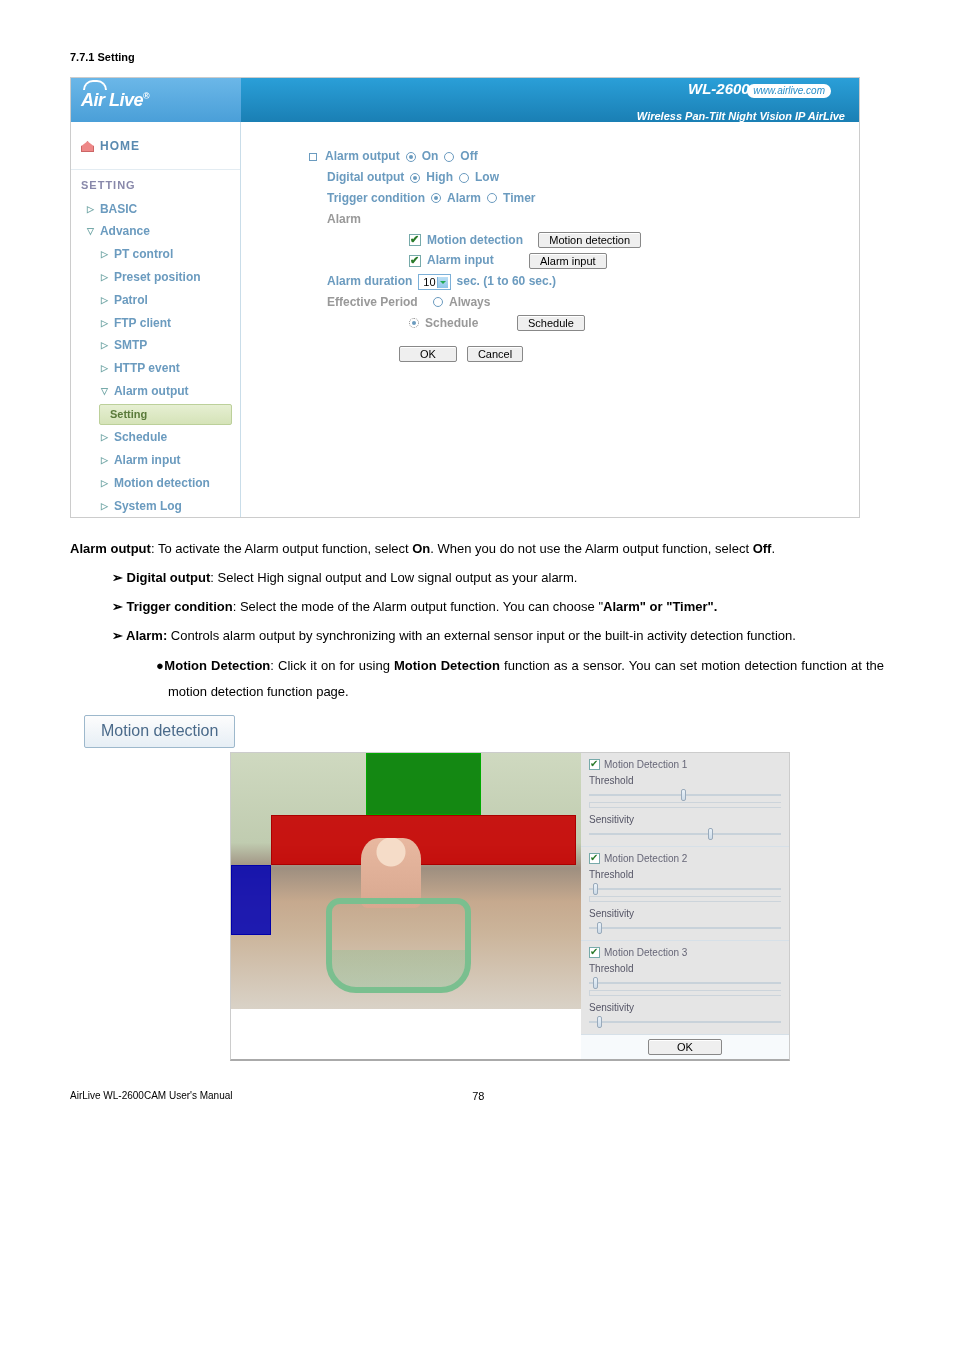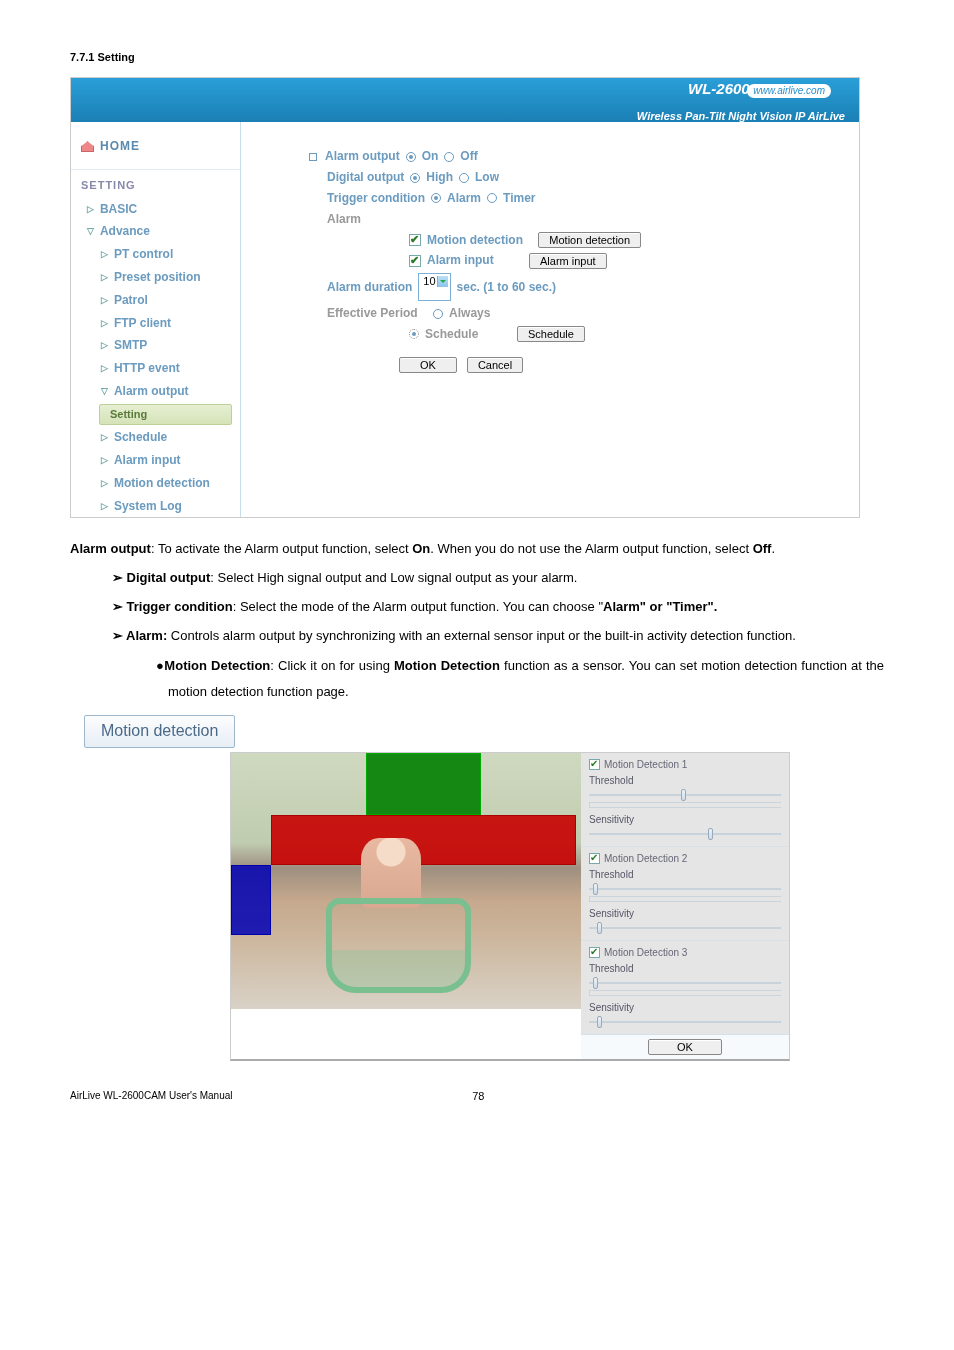--- a/index.html
+++ b/index.html
@@ -182,21 +182,21 @@
     box-shadow: 0 1px 0 #fff inset;
   }
   .sel-dd {
     border: 1px solid #7cb0d8;
     background: #fff;
     color: #000;
     font-weight: normal;
     font-size: 11px;
     padding: 0 14px 0 4px;
     position: relative;
-    height: 28px; line-height: 14px;
+    height: 16px; line-height: 14px;
   }
   .sel-dd::after {
     content: "";
     position: absolute; right: 2px; top: 2px;
     width: 10px; height: 11px;
     background: linear-gradient(#bcdff5, #8ec5ea);
     border-left: 1px solid #7cb0d8;
   }
   .sel-dd::before {
     content:"";
@@ -302,20 +302,25 @@
 </head>
 <body>
 
 
 
 <div class="sec-title">7.7.1 Setting</div>
 
 
 <div class="admin-panel">
   <div class="admin-header">
+    <div class="admin-logo-area">
+      <span class="air-live">
+        <span>Air Live</span><sup>®</sup>
+      </span>
+    </div>
     <div class="admin-header-right">
       <div class="admin-header-right-wrap">
         <span class="domain">www.airlive.com</span>
         <div class="header-bottom-row">
           <span class="model-name">WL-2600CAM</span>
           <span class="tagline">Wireless Pan-Tilt Night Vision IP AirLive</span>
         </div>
       </div>
     </div>
   </div>

